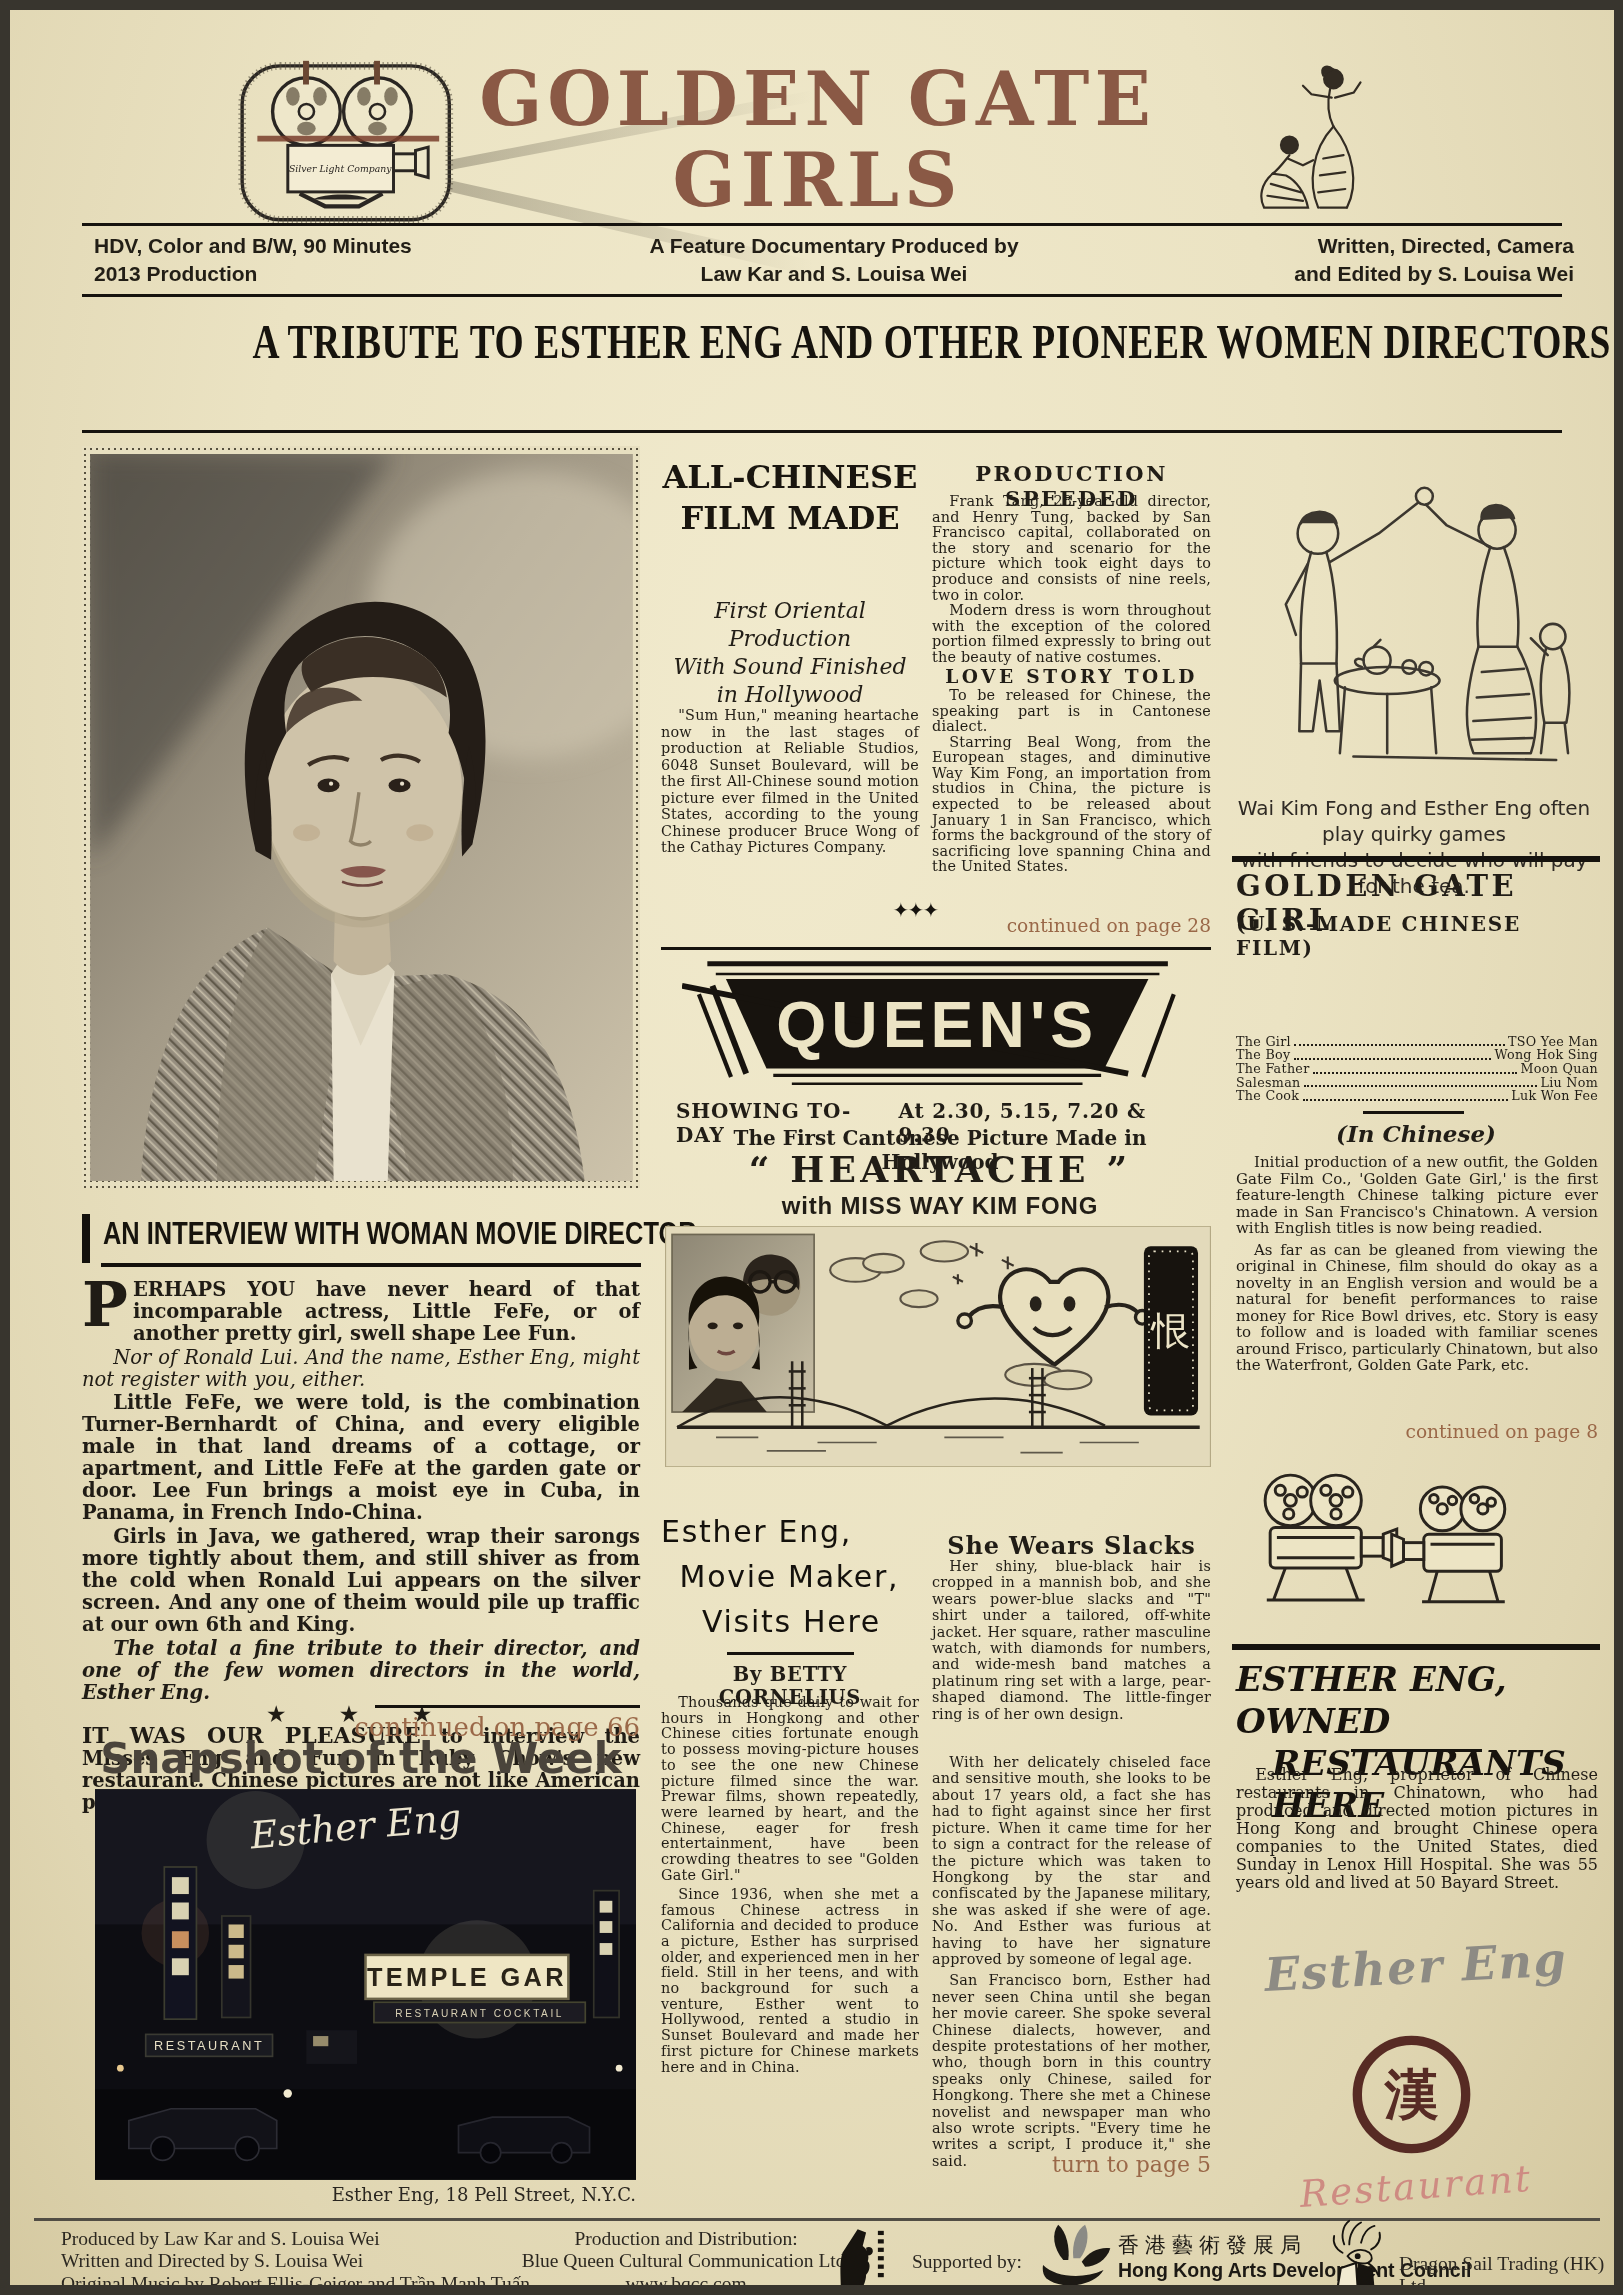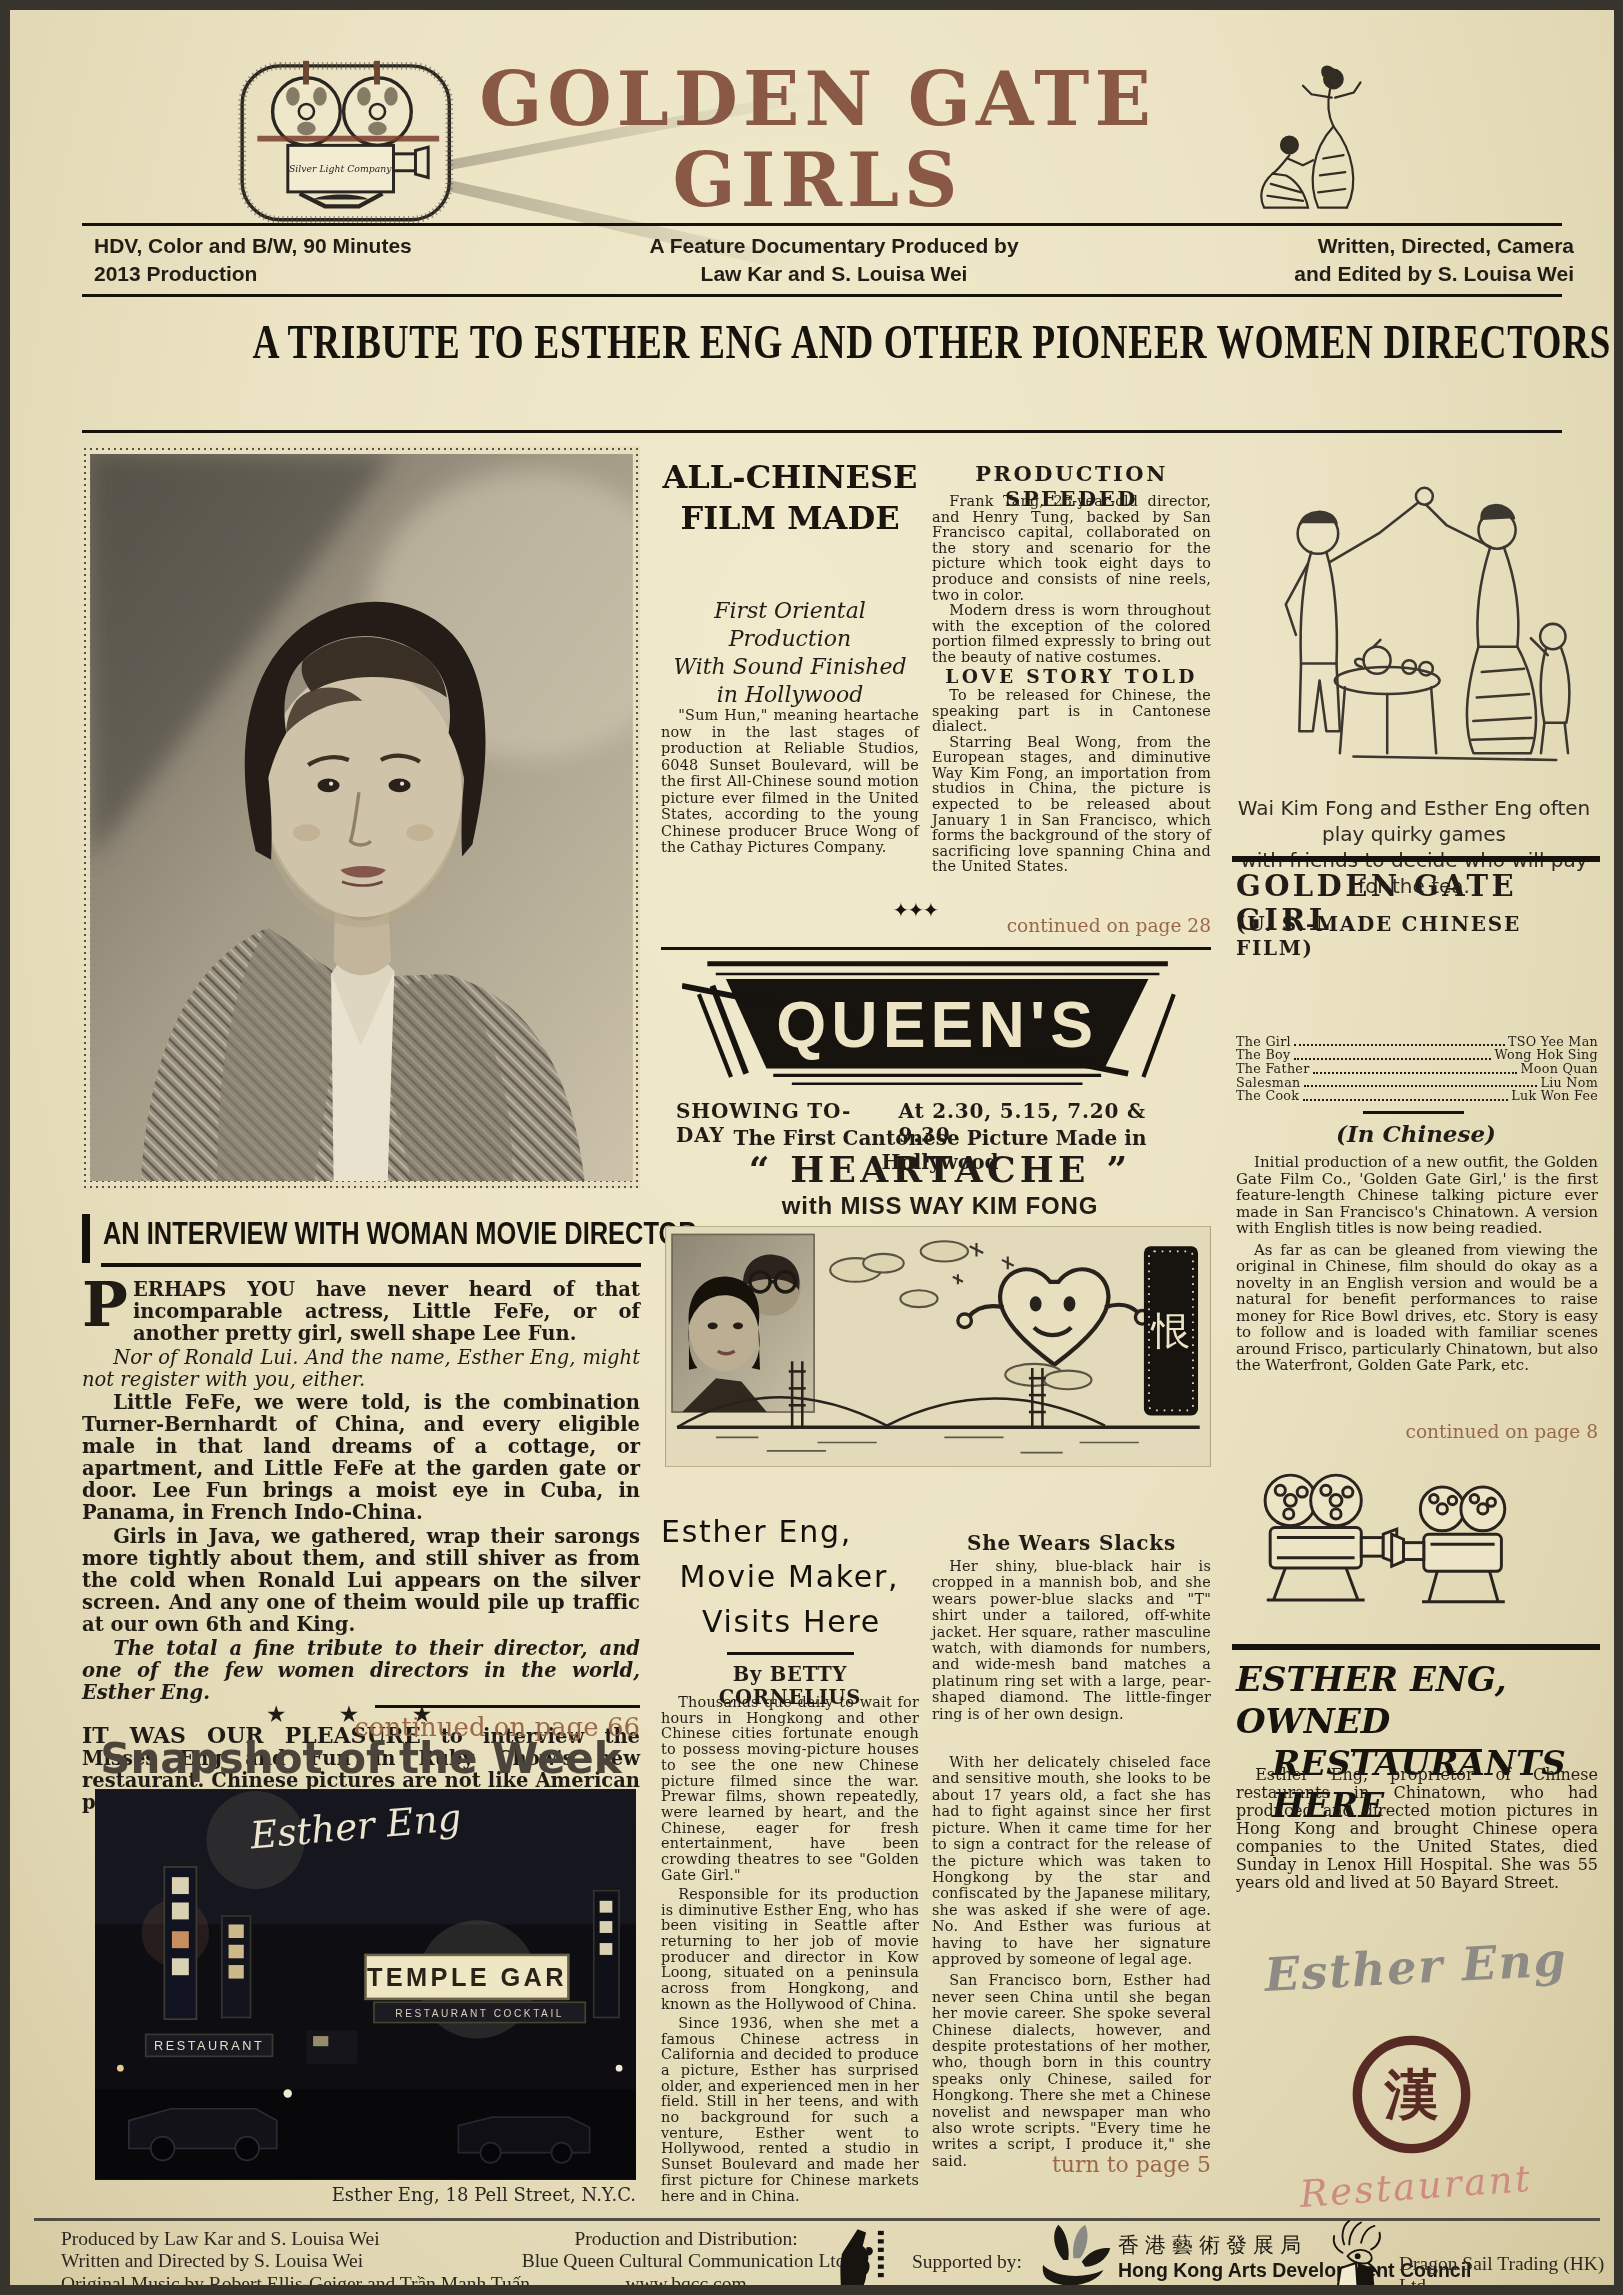--- a/index.html
+++ b/index.html
@@ -82,21 +82,21 @@
   .mm-title{left:651px;top:1499px;width:258px;font-family:"DejaVu Sans",sans-serif;
     font-size:30px;line-height:45px;letter-spacing:1.7px;color:#14110c;}
   .mm-title .l2{padding-left:18.6px;}
   .mm-title .l3{padding-left:41px;}
   .mm-rule{left:717px;top:1642px;width:127px;height:2.5px;background:#16130e;}
   .mm-byline{left:651px;top:1653px;width:258px;font-weight:bold;font-size:19.5px;letter-spacing:0.8px;}
   .mm-body{left:651px;top:1685px;width:258px;font-size:14.4px;line-height:15.7px;letter-spacing:0.2px;}
   .mm-body p{margin:0 0 3.4px 0;text-indent:1.2em;}
 
   
-  .sl-head{left:922px;top:1521px;width:279px;font-weight:bold;font-size:20px;letter-spacing:0.8px;}
+  .sl-head{left:922px;top:1521px;width:279px;font-weight:bold;font-size:24px;letter-spacing:0.8px;}
   .sl-body{left:922px;top:1548px;width:279px;font-size:14.4px;line-height:16.4px;letter-spacing:0.2px;}
   .sl-body p{margin:0 0 5px 0;text-indent:1.2em;}
   .sl-body p.gap{margin-top:32px;}
   .sl-continued{left:922px;top:2142px;width:279px;font-size:22px;}
 
   
   .tea-caption{left:1218px;top:785px;width:372px;font-family:"DejaVu Sans",sans-serif;
     font-size:20px;line-height:26px;color:#2f2a24;}
   .c4-rule1{left:1222px;top:846px;width:368px;height:6px;}
   .ggg-title{left:1226px;top:859px;width:364px;font-weight:bold;font-size:29px;letter-spacing:3.4px;}
@@ -444,21 +444,20 @@
 
   <div class="abs mm-title">
     <div>Esther Eng,</div>
     <div class="l2">Movie Maker,</div>
     <div class="l3">Visits Here</div>
   </div>
   <div class="abs mm-rule"></div>
   <div class="abs mm-byline ctr">By BETTY CORNELIUS</div>
   <div class="abs mm-body jus">
     <p>Thousands que daily to wait for hours in Hongkong and other Chinese cities fortunate enough to possess moving-picture houses to see the one new Chinese picture filmed since the war. Prewar films, shown repeatedly, were learned by heart, and the Chinese, eager for fresh entertainment, have been crowding theatres to see "Golden Gate Girl."</p>
-    <p>Responsible for its production is diminutive Esther Eng, who has been visiting in Seattle after returning to her job of movie producer and director in Kow Loong, situated on a peninsula across from Hongkong, and known as the Hollywood of China.</p>
     <p>Since 1936, when she met a famous Chinese actress in California and decided to produce a picture, Esther has surprised older, and experienced men in her field. Still in her teens, and with no background for such a venture, Esther went to Hollywood, rented a studio in Sunset Boulevard and made her first picture for Chinese markets here and in China.</p>
   </div>
 
   <div class="abs sl-head ctr">She Wears Slacks</div>
   <div class="abs sl-body jus">
     <p>Her shiny, blue-black hair is cropped in a mannish bob, and she wears power-blue slacks and "T" shirt under a tailored, off-white jacket.  Her square, rather masculine watch, with diamonds for numbers, and wide-mesh band matches a platinum ring set with a large, pear-shaped diamond. The little-finger ring is of her own design.</p>
     <p class="gap">With her delicately chiseled face and sensitive mouth, she looks to be about 17 years old, a fact she has had to fight against since her first picture.  When it came time for her to sign a contract for the release of the picture which was taken to Hongkong by the star and confiscated by the Japanese military, she was asked if she were of age.  No.  And Esther was furious at having to have her signature approved by someone of legal age.</p>
     <p>San Francisco born, Esther had never seen China until she began her movie career. She spoke several Chinese dialects, however, and despite protestations of her mother, who, though born in this country speaks only Chinese, sailed for Hongkong. There she met a Chinese novelist and newspaper man who also wrote scripts.  "Every time he writes a script, I produce it," she said.</p>
   </div>
   <div class="abs sl-continued rgt brown">turn to page 5</div>

